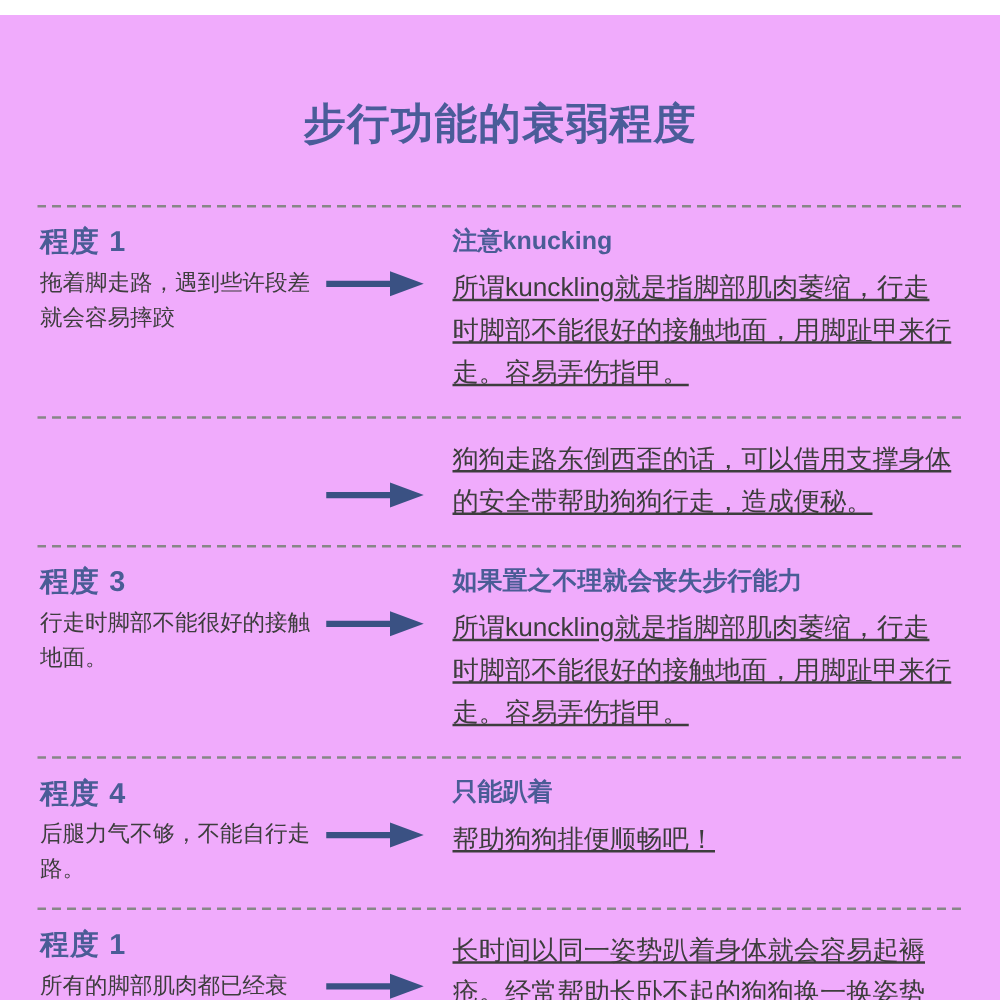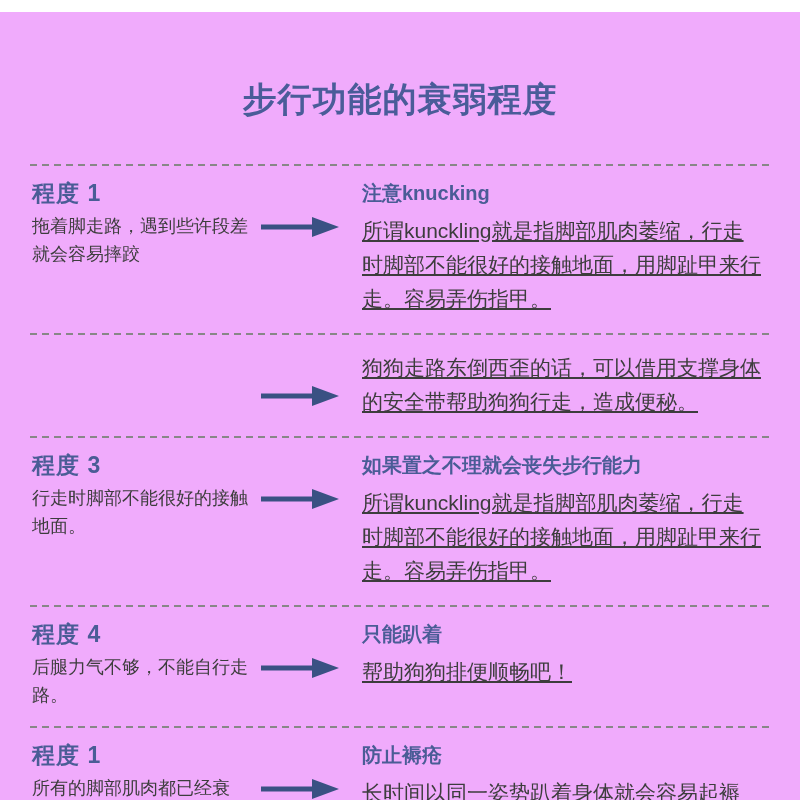--- a/index.html
+++ b/index.html
@@ -166,19 +166,18 @@
         <div class="level">程度 1</div>
         <div class="left-text">所有的脚部肌肉都已经衰弱，只能趴着。</div>
       </div>
       <div class="arrow-col">
         <svg class="arrow-svg" viewBox="0 0 80 26" aria-hidden="true">
           <line x1="1" y1="13" x2="56" y2="13"></line>
           <polygon points="52,3 79,13 52,23"></polygon>
         </svg>
       </div>
       <div class="right-col">
-        <div class="right-title">防止褥疮</div>
         <div class="right-text">长时间以同一姿势趴着身体就会容易起褥疮。经常帮助长卧不起的狗狗换一换姿势吧！</div>
       </div>
     </div>
 
   </div>
 </div>
 
 </body></html>

